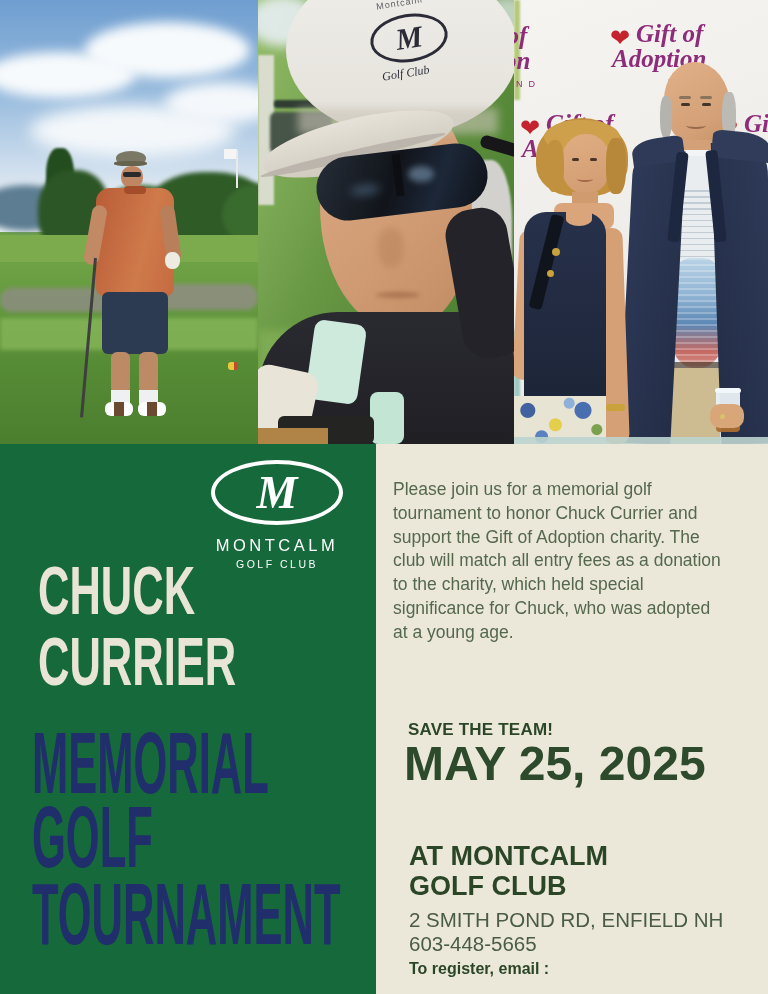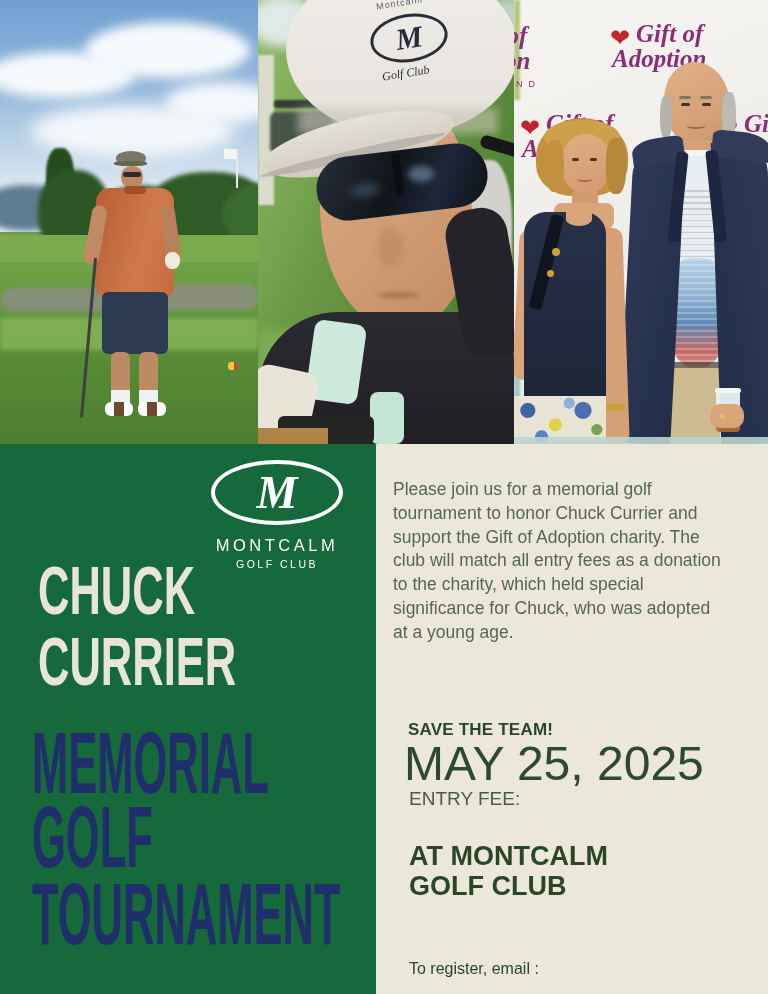--- a/index.html
+++ b/index.html
@@ -30,27 +30,27 @@
   .right-panel{position:absolute;left:376px;top:468px;width:408px;height:550px;background:var(--panel-cream);overflow:hidden}
   .logo-ellipse{position:absolute;left:211px;top:16px;width:132px;height:65px;border:4px solid var(--white);border-radius:50%;display:flex;align-items:center;justify-content:center}
   .logo-m{font-family:"Liberation Serif",serif;font-style:italic;font-weight:700;font-size:46px;color:var(--white);line-height:1}
   .logo-name{position:absolute;left:177px;top:92px;width:200px;text-align:center;color:var(--white);font-size:16.5px;letter-spacing:3.5px;font-weight:400}
   .logo-sub{position:absolute;left:177px;top:114px;width:200px;text-align:center;color:var(--white);font-size:10.5px;letter-spacing:2.5px}
   .title-line{position:absolute;font-weight:700;line-height:1;white-space:nowrap;transform-origin:left top}
   .t-cream{left:38px;font-size:68px;color:var(--title-cream);transform:scaleX(.64)}
   .t-navy{left:32px;font-size:87px;color:var(--title-navy);transform:scaleX(.50)}
   .para{position:absolute;left:17px;white-space:pre;font-size:17.5px;line-height:23.8px;color:var(--body-green)}
   .save{position:absolute;left:32px;top:252px;font-size:17px;font-weight:700;letter-spacing:.2px;color:var(--heading-green)}
-  .date{position:absolute;left:28px;top:268px;font-size:48px;font-weight:400;color:var(--date-green);white-space:nowrap}
+  .date{position:absolute;left:28px;top:268px;font-size:48px;font-weight:700;color:var(--date-green);white-space:nowrap}
   .fee{position:absolute;left:33px;top:320px;display:flex;font-size:19px;line-height:22px;color:var(--detail-green)}
   .fee-label{width:111px;flex:none;white-space:nowrap}
   .fee-val{white-space:pre}
   .venue{position:absolute;left:33px;top:374px;font-size:27px;font-weight:700;line-height:29.5px;color:var(--heading-green);white-space:pre}
   .addr{position:absolute;left:33px;top:440px;font-size:20.5px;line-height:23.5px;color:var(--detail-green);white-space:pre}
-  .register{position:absolute;left:33px;top:492px;font-size:16px;font-weight:400;color:var(--heading-green)}
+  .register{position:absolute;left:33px;top:492px;font-size:16px;font-weight:700;color:var(--heading-green)}
   .email{position:absolute;left:48px;top:511px;font-size:14.5px;letter-spacing:.2px;color:var(--detail-green);white-space:nowrap}
 </style>
 </head>
 <body>
 
 <div class="page">
 
   <div class="photos">
 
     <div class="photo photo-left">
@@ -229,19 +229,20 @@
     <div class="para" style="top:10px">Please join us for a memorial golf
 tournament to honor Chuck Currier and
 support the Gift of Adoption charity. The
 club will match all entry fees as a donation
 to the charity, which held special
 significance for Chuck, who was adopted
 at a young age.</div>
     <div class="save">SAVE THE TEAM!</div>
     <div class="date">MAY 25, 2025</div>
     <div class="fee">
-      <span class="fee-label">ENTRY FEE:</span>
     </div>
     <div class="venue">AT MONTCALM
 GOLF CLUB</div>
+    <div class="addr">2 SMITH POND RD, ENFIELD NH
+603-448-5665</div>
     <div class="register">To register, email :</div>
   </div>
 </div>
 
 </body></html>

